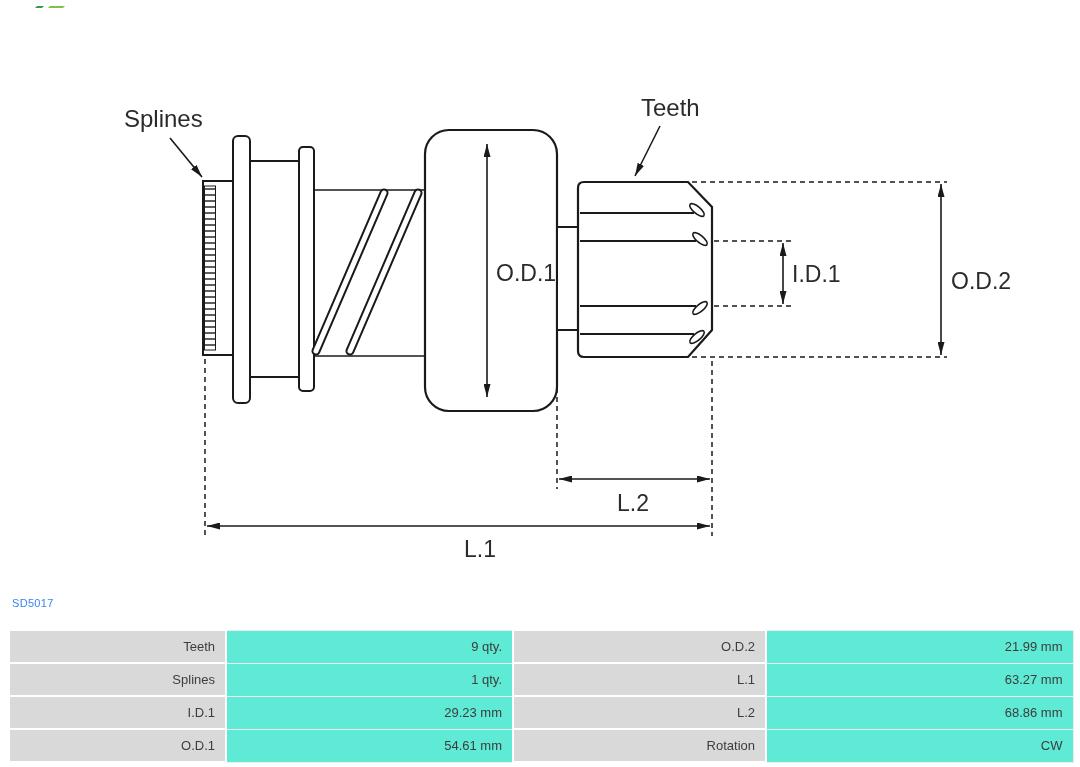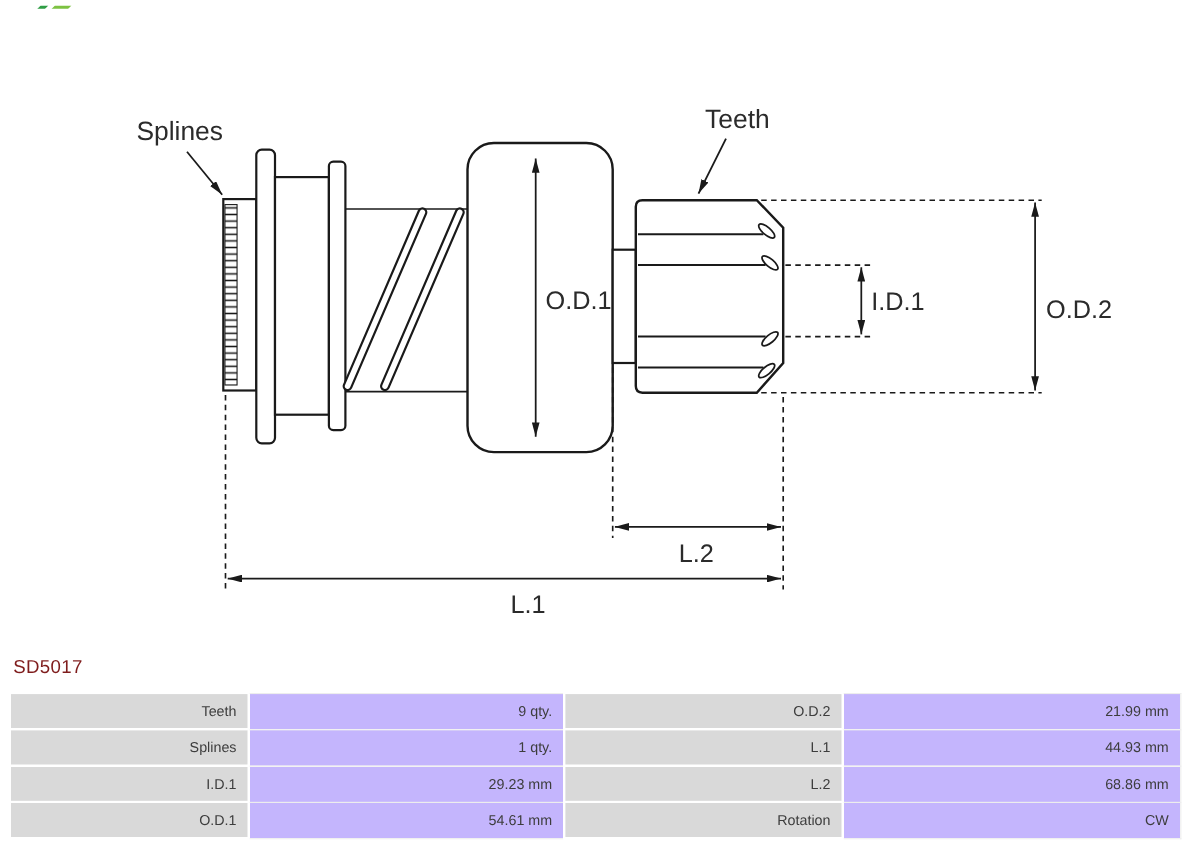--- a/index.html
+++ b/index.html
@@ -6,30 +6,30 @@
   body{
     width:1080px;height:767px;position:relative;overflow:hidden;
     background:#ffffff;
     font-family:"Liberation Sans","DejaVu Sans",sans-serif;
   }
   .logo-frag{position:absolute;left:27px;top:0;width:44px;height:8px;overflow:hidden}
   .drawing{position:absolute;left:0;top:0}
   .drawing text{font-family:"Liberation Sans","DejaVu Sans",sans-serif;fill:#2b2b2b}
   .part-number{
     position:absolute;left:12px;top:597px;
-    font-size:17px;color:#7f1d1d;letter-spacing:.3px;
+    font-size:11px;color:#3b82f6;letter-spacing:.3px;
   }
   .spec-table{
     position:absolute;left:8px;top:629px;width:1064px;
     border-collapse:collapse;font-size:13px;color:#3d3d3d;
     table-layout:fixed;
   }
   .spec-table td{
     height:31px;padding:0 10px;text-align:right;
-    background:#c4b5fd;border:1px solid #ededed;
+    background:#5eead4;border:1px solid #ededed;
     overflow:hidden;white-space:nowrap;
   }
   .spec-table td.lbl{background:#d9d9d9;border:2px solid #ffffff}
 </style>
 </head>
 <body>
 
 <div class="logo-frag">
   <svg width="44" height="8" viewBox="0 0 44 8">
     <path d="M2 8 L10 0 L17 0 L9 8 Z" fill="#2f9e45"></path>
@@ -145,21 +145,21 @@
     <tr>
       <td class="lbl">Teeth</td>
       <td class="val">9 qty.</td>
       <td class="lbl">O.D.2</td>
       <td class="val">21.99 mm</td>
     </tr>
     <tr>
       <td class="lbl">Splines</td>
       <td class="val">1 qty.</td>
       <td class="lbl">L.1</td>
-      <td class="val">44.93 mm</td>
+      <td class="val">63.27 mm</td>
     </tr>
     <tr>
       <td class="lbl">I.D.1</td>
       <td class="val">29.23 mm</td>
       <td class="lbl">L.2</td>
       <td class="val">68.86 mm</td>
     </tr>
     <tr>
       <td class="lbl">O.D.1</td>
       <td class="val">54.61 mm</td>

